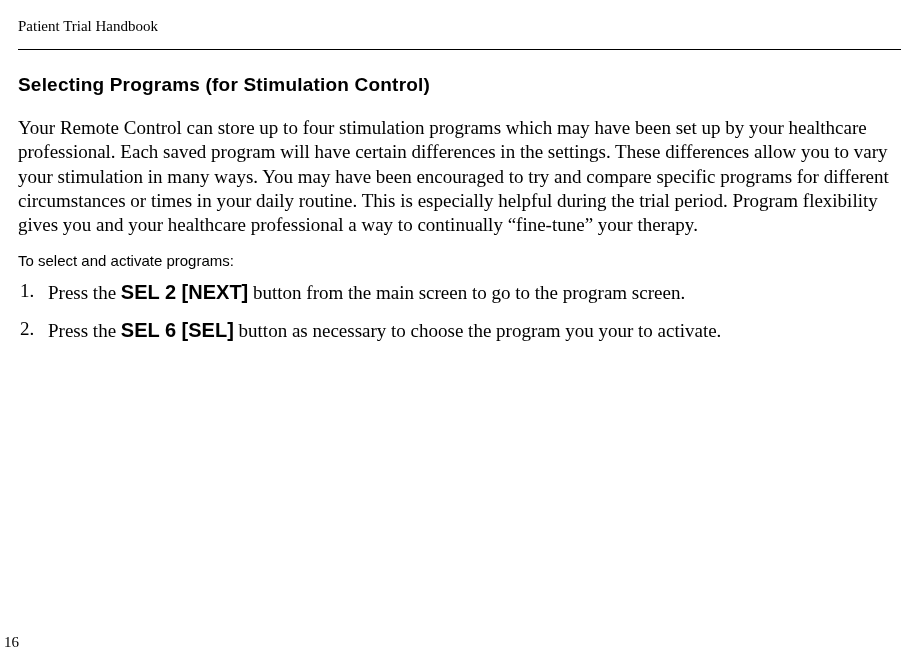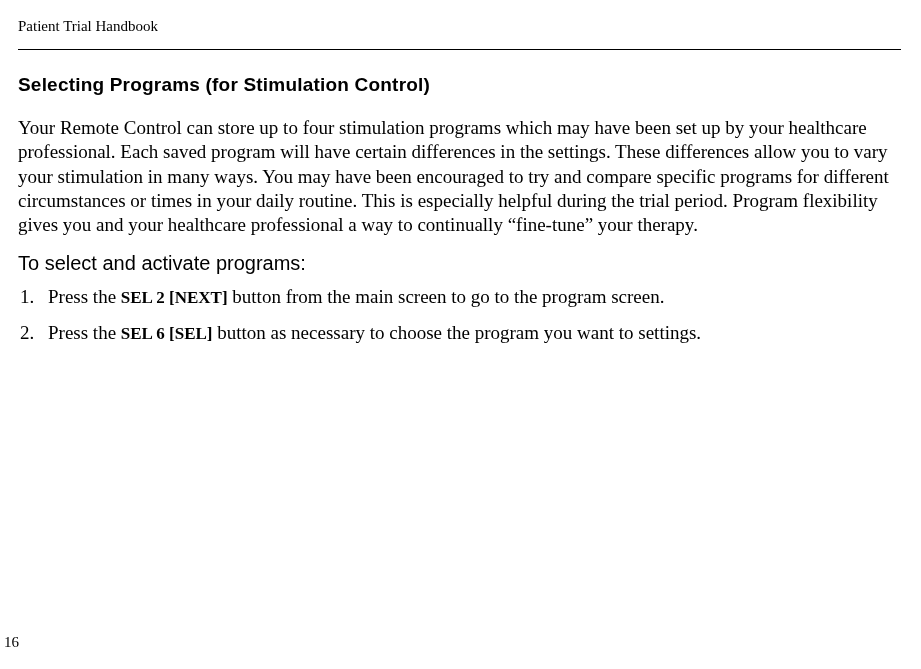--- a/index.html
+++ b/index.html
@@ -30,42 +30,42 @@
       margin-bottom: 20px;
       letter-spacing: 0.2px;
     }
     .body-text {
       font-size: 19px;
       line-height: 1.28;
       margin-bottom: 14px;
     }
     .sub-heading {
       font-family: Arial, Helvetica, sans-serif;
-      font-size: 20px;
+      font-size: 15px;
       font-weight: 400;
       margin-bottom: 10px;
     }
     .numbered-item {
       display: flex;
       font-size: 19px;
       line-height: 1.3;
       margin-bottom: 12px;
     }
     .num {
       width: 30px;
       flex-shrink: 0;
       padding-left: 2px;
     }
     .item-text {
       flex: 1;
     }
     .bold-label {
-      font-family: Liberation Serif, serif;
+      font-family: Liberation Sans, sans-serif;
       font-weight: 900;
-      font-size: 17px;
+      font-size: 20px;
     }
     .page-number {
       position: absolute;
       bottom: 18px;
       left: 4px;
       font-size: 15px;
       font-family: "Times New Roman", Times, serif;
     }
   </style>
 </head>
@@ -84,17 +84,17 @@
 <div class="numbered-item">
   <div class="num">1.</div>
   <div class="item-text">
     <span>Press the </span><span class="bold-label">SEL 2 [NEXT]</span><span> button from the main screen to go to the program screen.</span>
   </div>
 </div>
 
 <div class="numbered-item">
   <div class="num">2.</div>
   <div class="item-text">
-    <span>Press the </span><span class="bold-label">SEL 6 [SEL]</span><span> button as necessary to choose the program you want to settings.</span>
+    <span>Press the </span><span class="bold-label">SEL 6 [SEL]</span><span> button as necessary to choose the program you your to activate.</span>
   </div>
 </div>
 
 <div class="page-number">16</div>
 
 </body></html>

